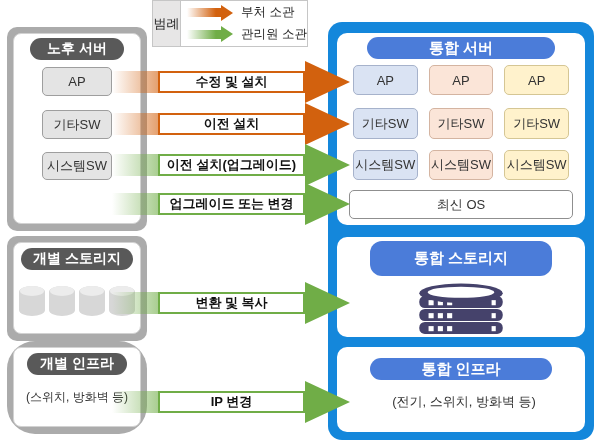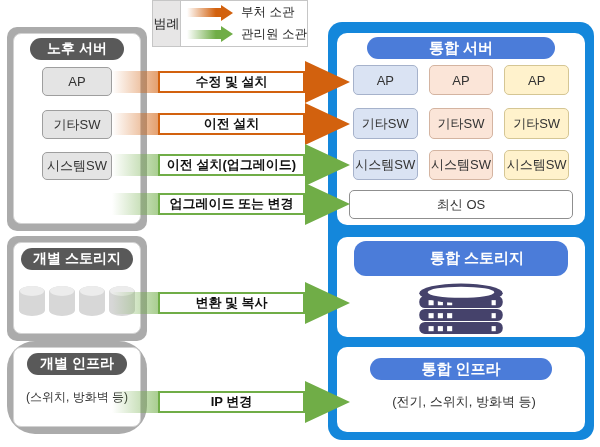--- a/index.html
+++ b/index.html
@@ -138,21 +138,21 @@
       </div>
       <div class="grid-row" style="margin-top:11px;">
         <div class="cell c-blue">시스템SW</div>
         <div class="cell c-peach">시스템SW</div>
         <div class="cell c-yellow">시스템SW</div>
       </div>
       <div class="os-box" style="margin-top:10px;">최신 OS</div>
     </div>
 
     <div class="blue-section" style="top:215px;height:100px;">
-      <div class="pill-blue" style="width:182px;height:38px;margin-top:4px;padding-left:32px;">통합 스토리지</div>
+      <div class="pill-blue" style="width:182px;height:38px;margin-top:4px;">통합 스토리지</div>
       <svg class="db-icon" width="96" height="58" viewBox="0 0 96 58">
         <rect x="3" y="42" width="90" height="13" rx="6" fill="#45426B"></rect>
         <rect x="3" y="28" width="90" height="13" rx="6" fill="#45426B"></rect>
         <rect x="3" y="14" width="90" height="13" rx="6" fill="#45426B"></rect>
         <rect x="13" y="18.5" width="5.5" height="5.5" fill="#fff"></rect>
           <rect x="23" y="18.5" width="5.5" height="5.5" fill="#fff"></rect>
           <rect x="33" y="18.5" width="5.5" height="5.5" fill="#fff"></rect>
           <rect x="81" y="18.5" width="4.5" height="5.5" fill="#fff"></rect>
         <rect x="13" y="32.5" width="5.5" height="5.5" fill="#fff"></rect>
           <rect x="23" y="32.5" width="5.5" height="5.5" fill="#fff"></rect>

